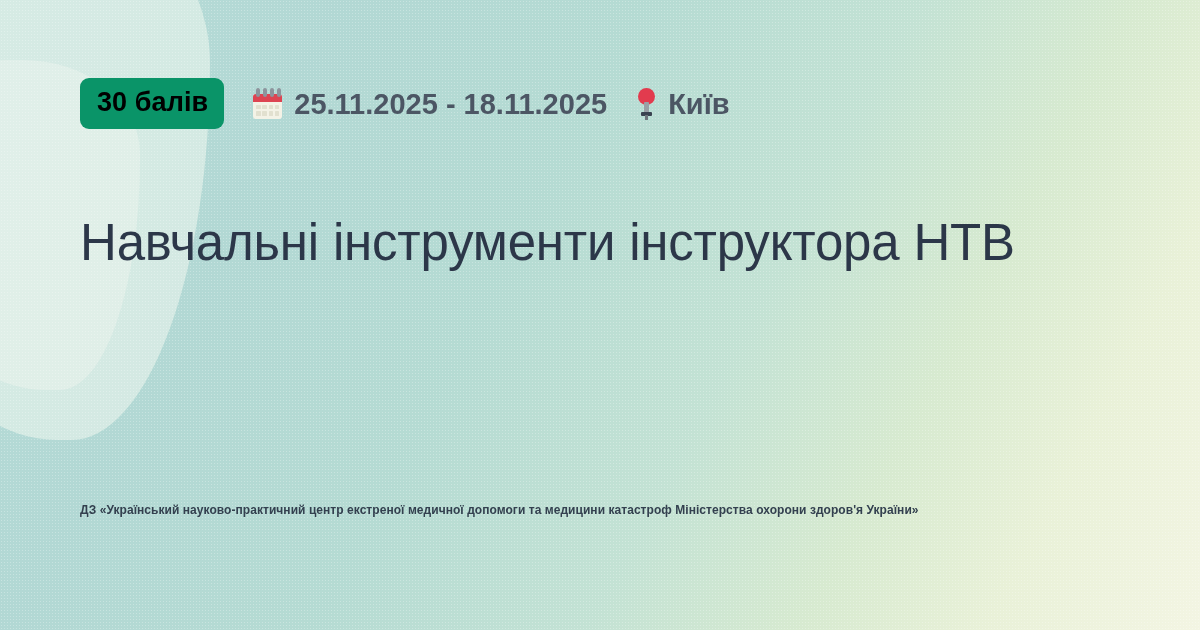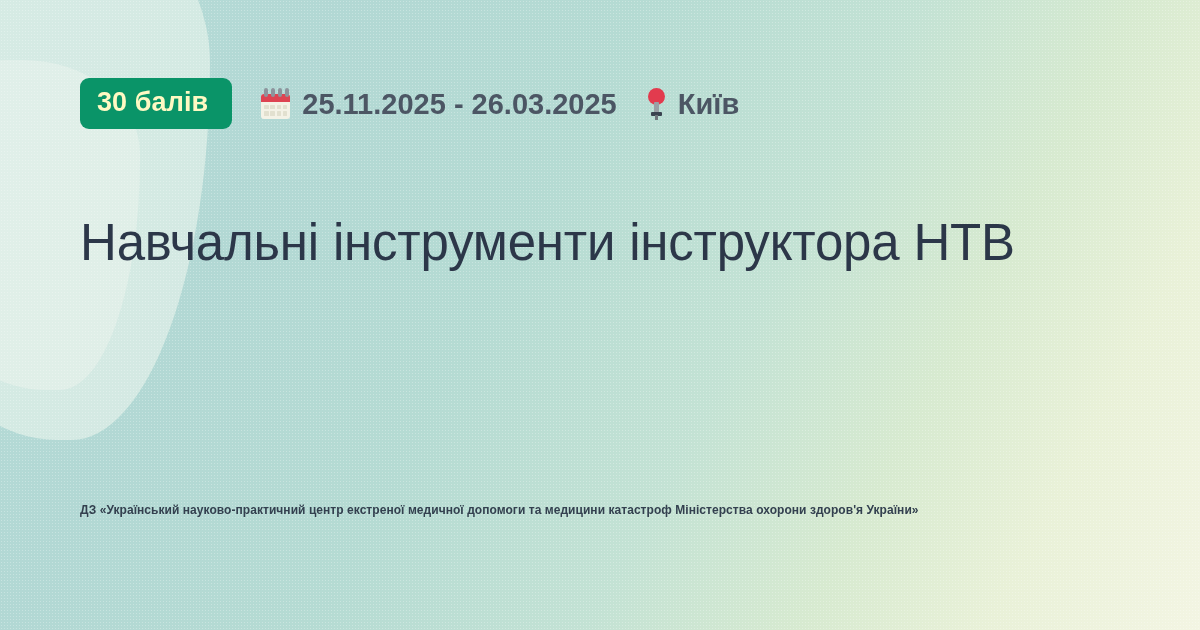--- a/index.html
+++ b/index.html
@@ -81,25 +81,25 @@
     display: flex;
     align-items: center;
     gap: 28px;
   }
 
   .badge {
     display: inline-flex;
     align-items: center;
     justify-content: center;
     background: #0a9468;
-    color: #fef9c3;
+    color: #000000;
     font-size: 27px;
     font-weight: 700;
     line-height: 1;
-    padding: 11px 24px 13px 17px;
+    padding: 11px 16px 13px 17px;
     border-radius: 9px;
     letter-spacing: 0.1px;
     white-space: nowrap;
   }
 
   .meta-item {
     display: inline-flex;
     align-items: center;
     gap: 11px;
     color: #4c5664;
@@ -244,21 +244,21 @@
             <span class="cal-cell"></span>
             <span class="cal-cell"></span>
             <span class="cal-cell"></span>
             <span class="cal-cell"></span>
           </span>
           <span class="cal-ring r1"></span>
           <span class="cal-ring r2"></span>
           <span class="cal-ring r3"></span>
           <span class="cal-ring r4"></span>
         </span>
-        <span class="meta-text">25.11.2025 - 26.03.2025</span>
+        <span class="meta-text">25.11.2025 - 18.11.2025</span>
       </span>
 
       <span class="meta-item">
         <span class="pin-icon">
           <span class="pin-head"></span>
           <span class="pin-shaft"></span>
           <span class="pin-base"></span>
           <span class="pin-tip"></span>
         </span>
         <span class="meta-text">Київ</span>

